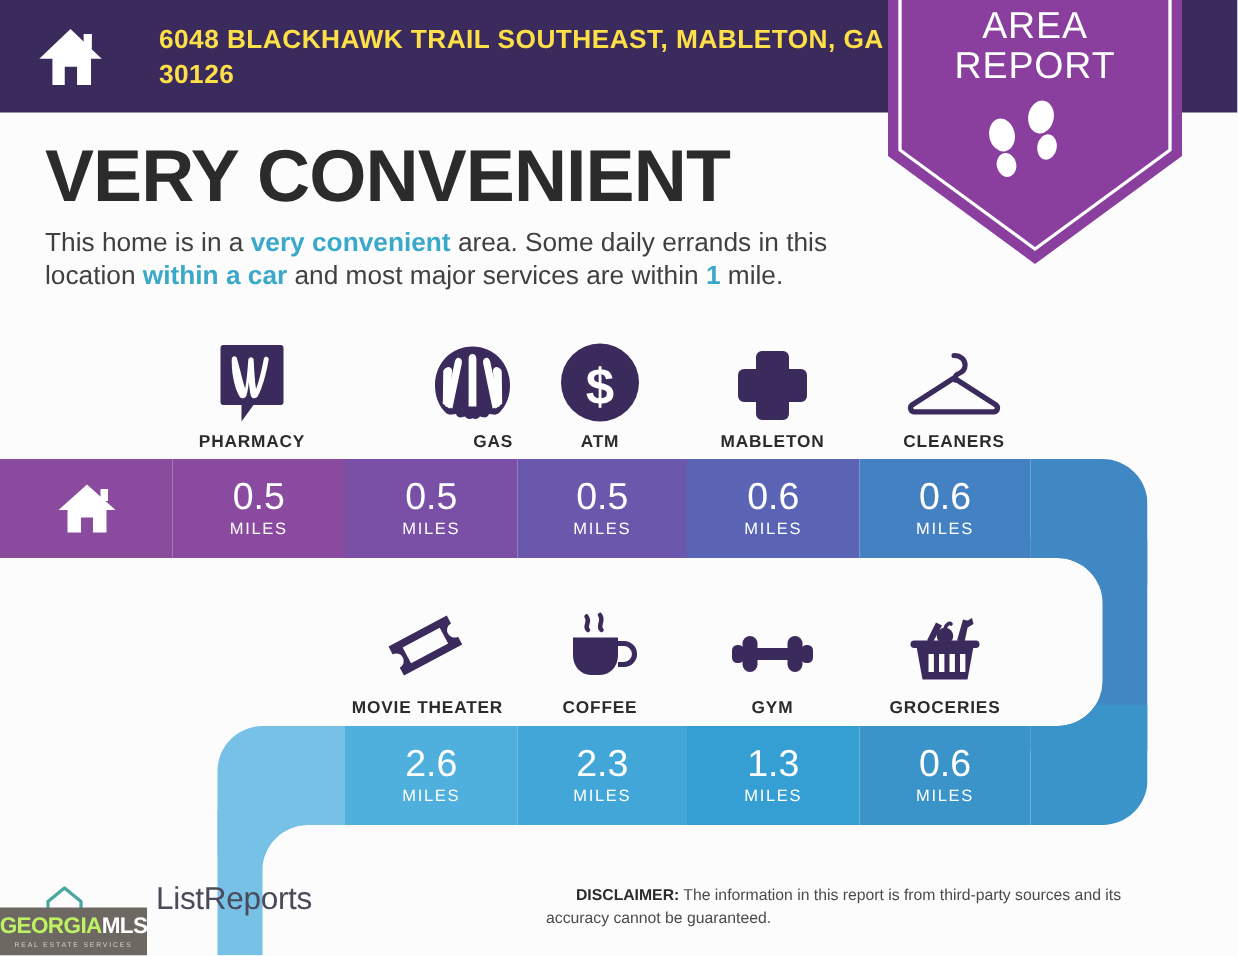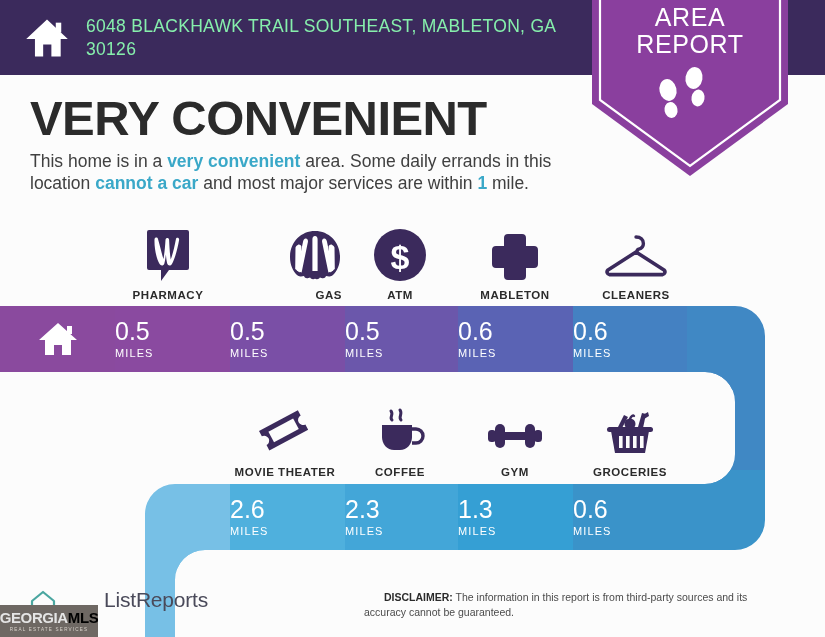--- a/index.html
+++ b/index.html
@@ -13,22 +13,22 @@
 
   
   .header {
     position: absolute; left: 0; top: 0; width: 825px; height: 75px;
     background: #3b2a5c;
     display: flex; align-items: center; padding-left: 24px;
     z-index: 2;
   }
   .header .home-ico { flex: 0 0 auto; width: 46px; height: 44px; margin-right: 16px; }
   .addr {
-    color: #86efac; font-size: 17.5px; letter-spacing: .3px;
-    line-height: 1.28; max-width: 500px; font-weight: 400;
+    color: #fde047; font-size: 17.5px; letter-spacing: .3px;
+    line-height: 1.28; max-width: 500px; font-weight: 700; margin-left: 20px;
   }
 
   
   .badge {
     position: absolute; left: 592px; top: -14px; width: 196px; height: 190px;
     z-index: 3;
   }
   .badge .lbl {
     position: absolute; left: 0; top: 18px; width: 196px;
     text-align: center; color: #fff; line-height: 1.06;
@@ -59,43 +59,43 @@
   .iconcell .cap {
     margin-top: 7px; font-size: 11.5px; font-weight: bold;
     color: #2b2b2b; letter-spacing: .55px; white-space: nowrap;
   }
 
   
   .ribbon { position: absolute; left: 0; top: 300px; width: 825px; height: 337px; z-index: 1; }
 
   .seg {
     position: absolute; display: flex; flex-direction: column;
-    justify-content: center; color: #fff;
+    align-items: center; justify-content: center; color: #fff;
   }
   .seg .num { font-size: 25px; line-height: 1; font-weight: 400; }
   .seg .unit { font-size: 11px; letter-spacing: 1.1px; margin-top: 3px; font-weight: 400; }
 
   .homeseg { position: absolute; display: flex; align-items: center; justify-content: center; }
 
   
   .lr-logo {
     position: absolute; left: 30px; top: 588px;
     display: flex; align-items: flex-end; z-index: 5; gap: 43px;
   }
   .lr-logo .txt { font-size: 21px; color: #4a4a5a; margin-left: 5px; letter-spacing: -0.2px; }
 
   .gmls {
     position: absolute; left: 0; top: 605px; width: 98px; height: 32px;
     background: #6e6863; z-index: 6;
     display: flex; flex-direction: column; align-items: center; justify-content: center;
     overflow: hidden;
   }
   .gmls .row1 { font-size: 15px; font-weight: bold; letter-spacing: -0.4px; line-height: 1; }
-  .gmls .row1 .g { color: #e5e5e5; }
-  .gmls .row1 .m { color: #000000; }
+  .gmls .row1 .g { color: #bef264; }
+  .gmls .row1 .m { color: #ffffff; }
   .gmls .row2 { font-size: 4.6px; color: #d8d2cb; letter-spacing: 1.2px; margin-top: 2px; }
 
   .disclaimer {
     position: absolute; left: 364px; top: 590px; width: 420px;
     font-size: 10.5px; color: #4b4b4b; line-height: 1.42; z-index: 5;
   }
   .disclaimer b { color: #2b2b2b; padding-left: 20px; }
 </style>
 </head>
 <body>
@@ -203,21 +203,21 @@
       </g>
     </svg>
     <div class="lbl">
       <span class="l1">AREA</span>
       <span class="l2">REPORT</span>
     </div>
   </div>
 
   <div class="headline">VERY CONVENIENT</div>
   <div class="subtext">
-    <span>This home is in a </span><span class="hl">very convenient</span><span> area. Some daily errands in this location </span><span class="hl">cannot a car</span><span> and most major services are within </span><span class="hl">1</span><span> mile.</span>
+    <span>This home is in a </span><span class="hl">very convenient</span><span> area. Some daily errands in this location </span><span class="hl">within a car</span><span> and most major services are within </span><span class="hl">1</span><span> mile.</span>
   </div>
 
   <div class="iconrow" style="left:0;top:215px;width:825px;">
     <div class="iconcell" style="left:111px;">
       <span class="glyph">
         <svg width="50" height="54" viewBox="0 0 50 54">
           <path d="M6 2 h38 a2 2 0 0 1 2 2 v36 a2 2 0 0 1 -2 2 H26 l-8 11 v-11 H6 a2 2 0 0 1 -2 -2 V4 a2 2 0 0 1 2 -2 Z" fill="#3b2a5c"></path>
           <path d="M15 11 c2.5 9 4 16 5.5 20 c1 -6 1.6 -13 2 -19 c.2 -2.4 3.4 -2.6 3.6 -.2 c.3 5.8 .6 13 1.6 19.6 c1.8 -4.4 3.6 -12 5.2 -20.2 c.4 -2.2 3.6 -1.6 3.2 .7 c-1.7 9.6 -4.4 19.6 -7.3 24.3 c-1.2 2 -4 1.7 -4.6 -.6 c-.6 -2.4 -1 -5.6 -1.3 -9 c-.4 3.4 -.9 6.7 -1.6 9.1 c-.7 2.3 -3.6 2.4 -4.7 .4 C13.6 31 11.2 21 11.5 11.5 c.1 -2.4 3 -2.6 3.5 -.5 Z" fill="#ffffff"></path>
         </svg>
       </span>

